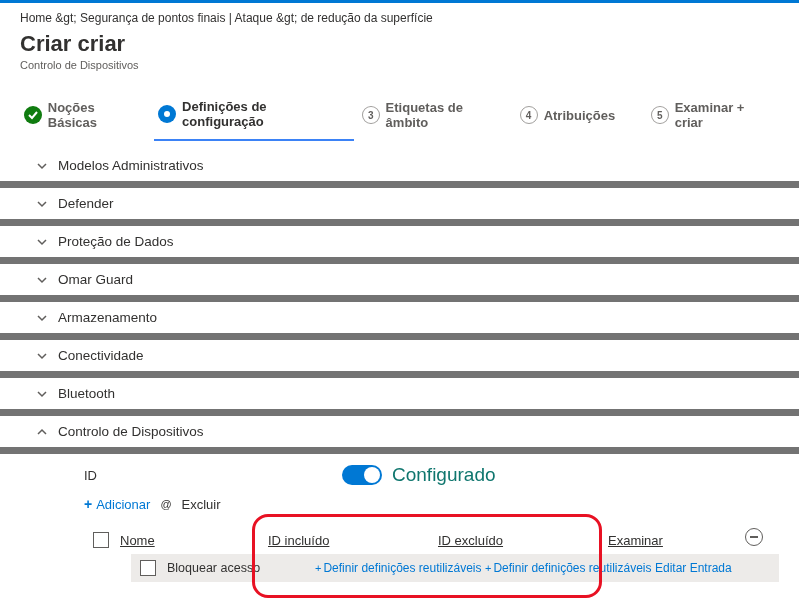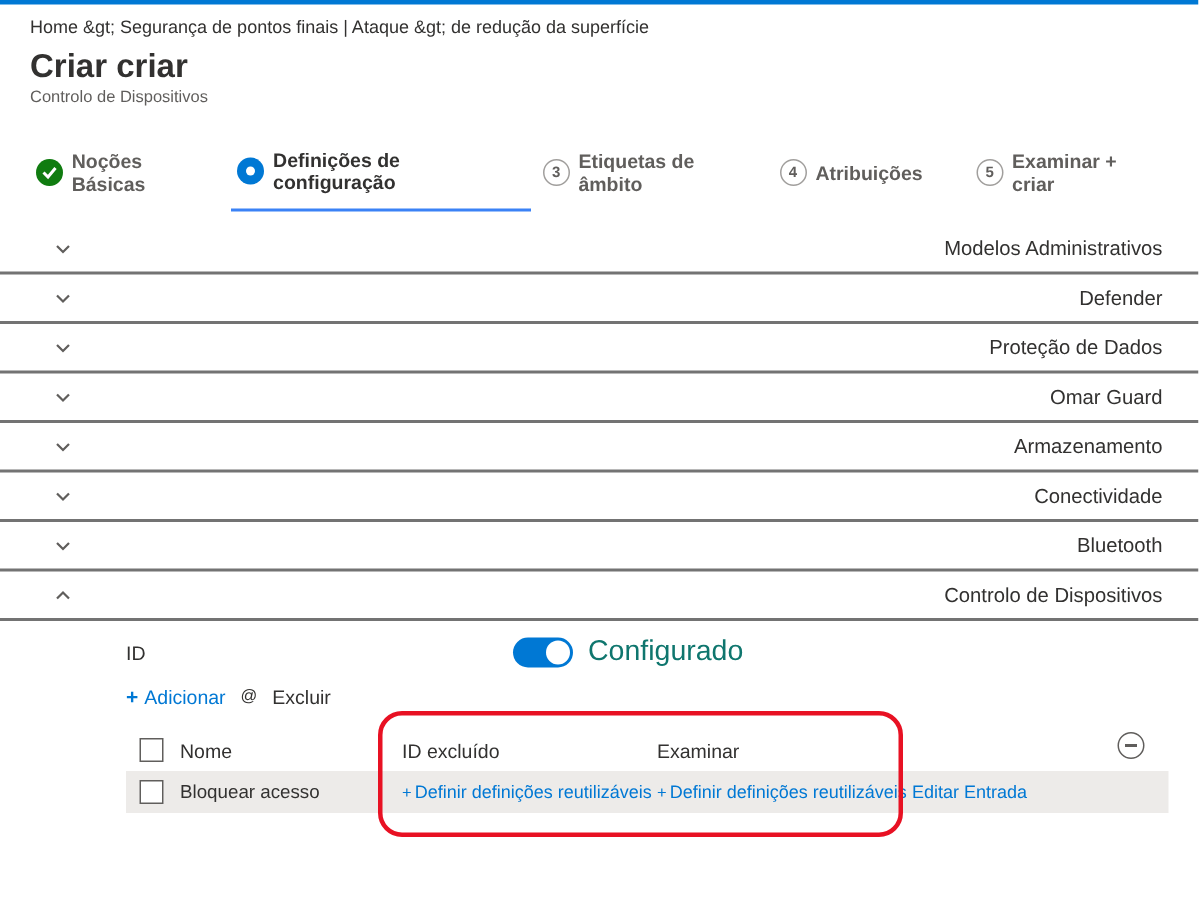--- a/index.html
+++ b/index.html
@@ -27,23 +27,22 @@
       width: 18px; height: 18px; border-radius: 50%;
       display: flex; align-items: center; justify-content: center;
       font-size: 10px; border: 1px solid #a19f9d; color: #605e5c; background: #fff;
     }
     .step-gap { width: 20px; }
     .sections { padding: 8px 0 0 0; }
     .section-row {
       display: flex; align-items: center; gap: 10px;
       padding: 8px 24px 8px 36px;
       cursor: pointer;
-      border-bottom: 2px solid #737373;
+      border-bottom: 7px solid #737373;
       font-size: 13.5px;
-      justify-content: space-between;
     }
     .chev { width: 12px; height: 12px; display: inline-flex; align-items: center; justify-content: center; }
     .chev svg { stroke: #605e5c; }
     .device-panel { padding: 10px 20px 0 84px; position: relative; }
     .row1 { display: flex; align-items: center; gap: 18px; margin-bottom: 10px; }
     .id-label { font-size: 13px; color: #323130; width: 240px; }
     .toggle-wrap { display: flex; align-items: center; gap: 10px; }
     .toggle {
       width: 40px; height: 20px; border-radius: 10px; background: #0078d4;
       position: relative; cursor: pointer;
@@ -53,22 +52,22 @@
       width: 16px; height: 16px; border-radius: 50%; background: #fff;
     }
     .toggle-label { font-size: 19px; color: #0f766e; }
     .addline { display: flex; align-items: center; gap: 10px; margin-bottom: 14px; font-size: 13px; }
     .addlink { color: #0078d4; display: flex; align-items: center; gap: 4px; cursor: pointer; }
     .plus { font-weight: bold; font-size: 14px; }
     .at { color: #323130; font-size: 11px; }
     .del-label { color: #323130; }
     .tablewrap { position: relative; }
     .thead, .trow { display: flex; align-items: center; }
-    .thead { font-size: 13px; color: #323130; padding: 6px 0; }
-    .trow { background: #edebe9; padding: 6px 0; font-size: 12.5px; }
+    .thead { font-size: 13px; color: #323130; padding: 6px 0; text-decoration: underline; }
+    .trow { background: #edebe9; padding: 6px 0; font-size: 12.5px; margin-left: 47px; }
     .cell-chk { width: 34px; display: flex; justify-content: center; }
     .chk { width: 16px; height: 16px; border: 1px solid #605e5c; background: #fff; cursor: pointer; }
     .cell-name { width: 150px; padding-left: 2px; }
     .cell-inc { width: 170px; }
     .cell-exc { width: 170px; }
     .cell-entry { width: 120px; }
     .linkish { color: #0078d4; font-size: 12px; cursor: pointer; }
     .linkish .smallplus { font-size: 11px; margin-right: 2px; }
     .highlight-box {
       position: absolute; border: 3px solid #e81123; border-radius: 16px;
@@ -210,20 +209,21 @@
 
     <div class="tablewrap">
       <div class="remove-circle">
           <span class="dash"></span>
         </div>
       <div class="thead">
         <div class="cell-chk">
             <div class="chk"></div>
           </div>
         <div class="cell-name">Nome</div>
+        <div class="cell-inc">ID incluído</div>
         <div class="cell-exc">ID excluído</div>
         <div class="cell-entry">Examinar</div>
       </div>
       <div class="trow">
         <div class="cell-chk">
             <div class="chk"></div>
           </div>
         <div class="cell-name">Bloquear acesso</div>
         <div class="cell-inc"><span class="linkish"><span class="smallplus">+</span><span>Definir definições reutilizáveis</span></span></div>
         <div class="cell-exc"><span class="linkish"><span class="smallplus">+</span><span>Definir definições reutilizáveis</span></span></div>

